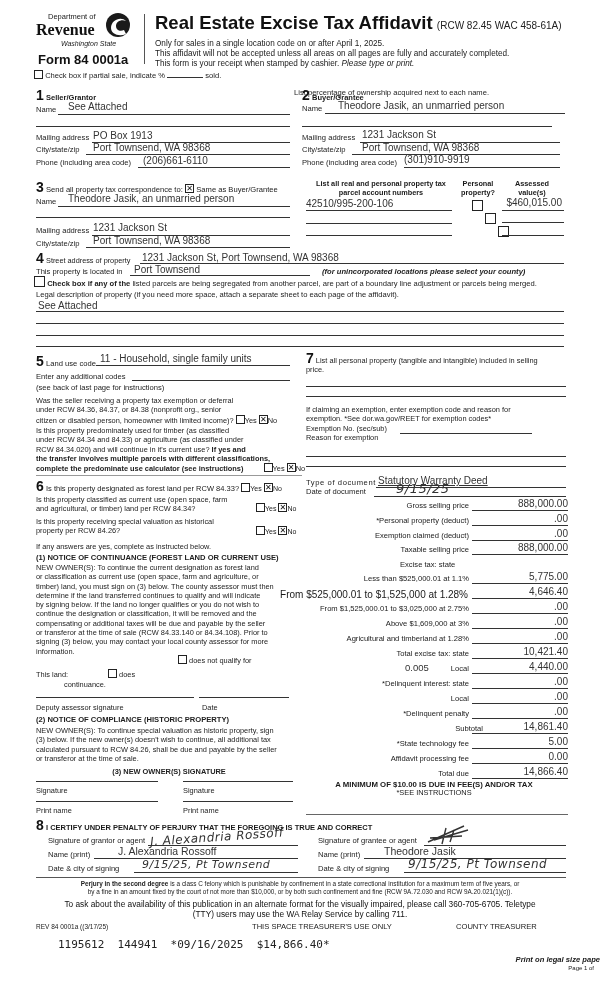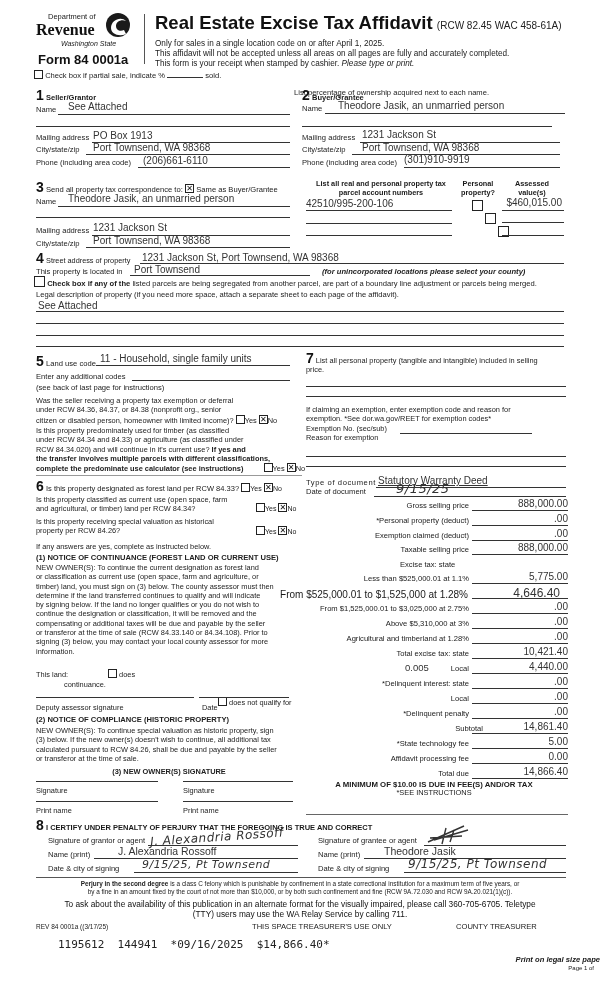--- a/index.html
+++ b/index.html
@@ -231,21 +231,21 @@
   <div>continue the designation or classification, it will be removed and the</div>
   <div>compensating or additional taxes will be due and payable by the seller</div>
   <div>or transferor at the time of sale (RCW 84.33.140 or 84.34.108). Prior to</div>
   <div>signing (3) below, you may contact your local county assessor for more</div>
   <div>information.</div>
 </div>
 <div class="abs para" style="left:36px; top:670px;">This land:</div>
 <div class="abs para" style="left:108px; top:669px; white-space:nowrap;">
   <span class="cb"></span> <span>does</span>
 </div>
-<div class="abs para" style="left:178px; top:697px; white-space:nowrap;margin-left:40px;">
+<div class="abs para" style="left:178px; top:655px; white-space:nowrap;">
   <span class="cb"></span> <span>does not qualify for</span>
 </div>
 <div class="abs para" style="left:36px; top:680px;padding-left:28px;">continuance.</div>
 <div class="uline" style="left:36px; top:697px; width:158px;"></div>
 <div class="uline" style="left:199px; top:697px; width:90px;"></div>
 <div class="abs para" style="left:36px; top:703px;">Deputy assessor signature</div>
 <div class="abs para" style="left:202px; top:703px;">Date</div>
 <div class="abs para bold" style="left:36px; top:715px; font-size:7.6px;">(2) NOTICE OF COMPLIANCE (HISTORIC PROPERTY)</div>
 <div class="abs para" style="left:36px; top:726px; width:268px;">
   <div><span>NEW OWNER(S): To continue special valuation as historic property, sign</span></div>
@@ -312,30 +312,30 @@
   <div style="position:absolute; top:59px; left:0; width:268px; height:14px;">
     <span style="position:absolute; left:100px; top:3px; font-size:7.6px; white-space:nowrap;">Excise tax: state</span>
   </div>
   <div style="position:absolute; top:73px; left:0; width:268px; height:14px;">
     <span style="position:absolute; right:99px; top:3px; font-size:7.6px; white-space:nowrap;">Less than $525,000.01 at 1.1%</span>
     <span style="position:absolute; right:0; top:0; font-size:10px; color:#333; white-space:nowrap;">5,775.00</span>
     <span style="position:absolute; left:172px; right:0; top:12px; border-bottom:1px solid #333;"></span>
   </div>
   <div style="position:absolute; top:88px; left:0; width:268px; height:14px;">
     <span style="position:absolute; right:100px; top:3px; font-size:10px; white-space:nowrap;">From $525,000.01 to $1,525,000 at 1.28%</span>
-    <span style="position:absolute; right:8px; top:0; font-size:12px; color:#333; white-space:nowrap;">4,646.40</span>
+    <span style="position:absolute; right:0; top:0; font-size:10px; color:#333; white-space:nowrap;">4,646.40</span>
     <span style="position:absolute; left:172px; right:0; top:12px; border-bottom:1px solid #333;"></span>
   </div>
   <div style="position:absolute; top:103px; left:0; width:268px; height:14px;">
     <span style="position:absolute; right:99px; top:3px; font-size:7.6px; white-space:nowrap;">From $1,525,000.01 to $3,025,000 at 2.75%</span>
     <span style="position:absolute; right:0; top:0; font-size:10px; color:#333; white-space:nowrap;">.00</span>
     <span style="position:absolute; left:172px; right:0; top:12px; border-bottom:1px solid #333;"></span>
   </div>
   <div style="position:absolute; top:118px; left:0; width:268px; height:14px;">
-    <span style="position:absolute; right:99px; top:3px; font-size:7.6px; white-space:nowrap;">Above $5,310,000 at 3%</span>
+    <span style="position:absolute; right:99px; top:3px; font-size:7.6px; white-space:nowrap;">Above $1,609,000 at 3%</span>
     <span style="position:absolute; right:0; top:0; font-size:10px; color:#333; white-space:nowrap;">.00</span>
     <span style="position:absolute; left:172px; right:0; top:12px; border-bottom:1px solid #333;"></span>
   </div>
   <div style="position:absolute; top:133px; left:0; width:268px; height:14px;">
     <span style="position:absolute; right:99px; top:3px; font-size:7.6px; white-space:nowrap;">Agricultural and timberland at 1.28%</span>
     <span style="position:absolute; right:0; top:0; font-size:10px; color:#333; white-space:nowrap;">.00</span>
     <span style="position:absolute; left:172px; right:0; top:12px; border-bottom:1px solid #333;"></span>
   </div>
   <div style="position:absolute; top:148px; left:0; width:268px; height:14px;">
     <span style="position:absolute; right:99px; top:3px; font-size:7.6px; white-space:nowrap;">Total excise tax: state</span>

